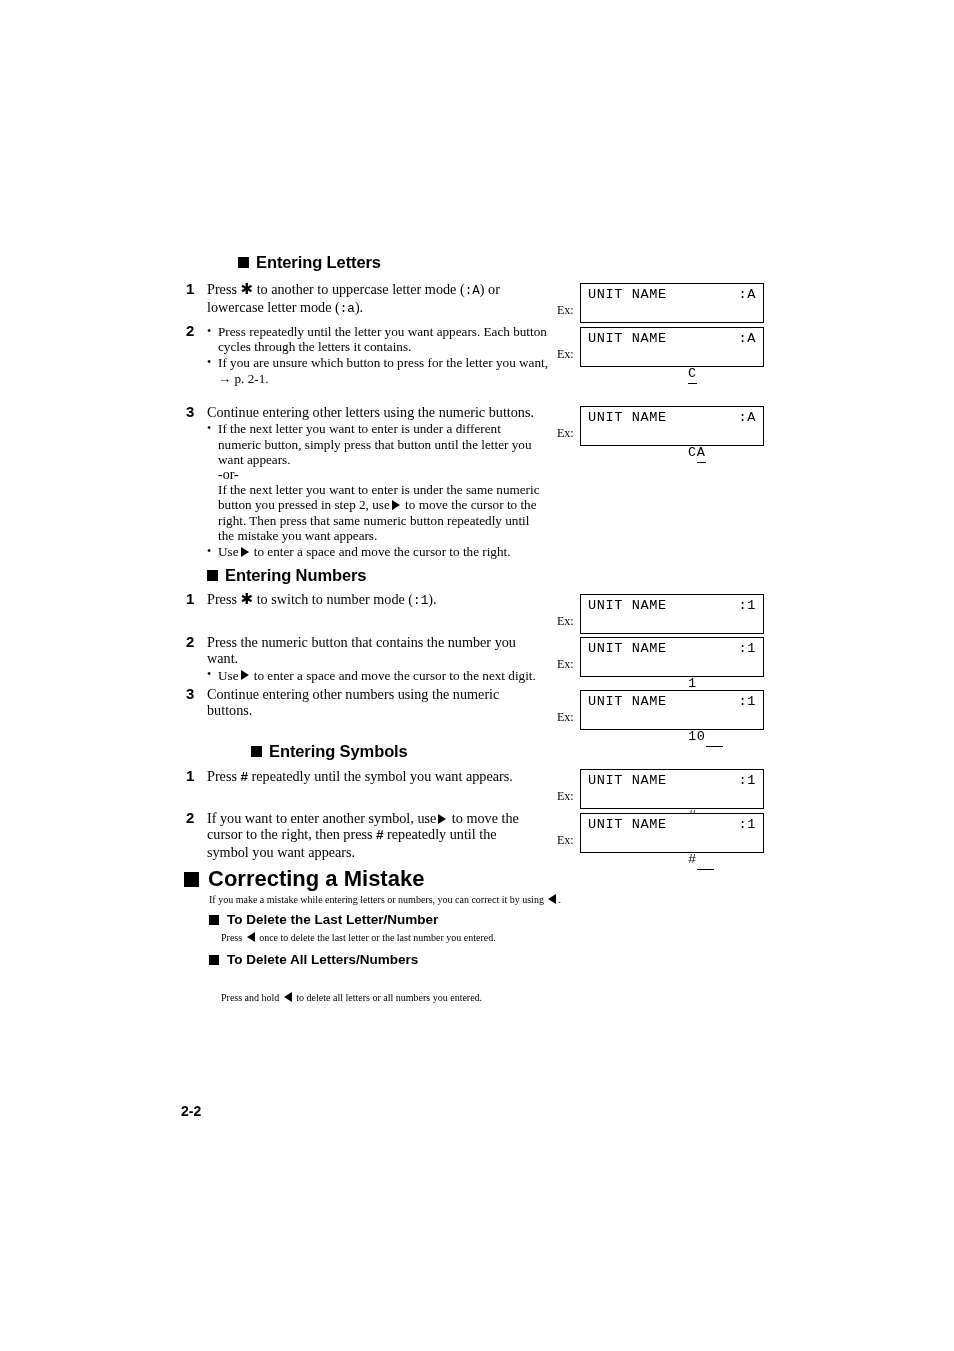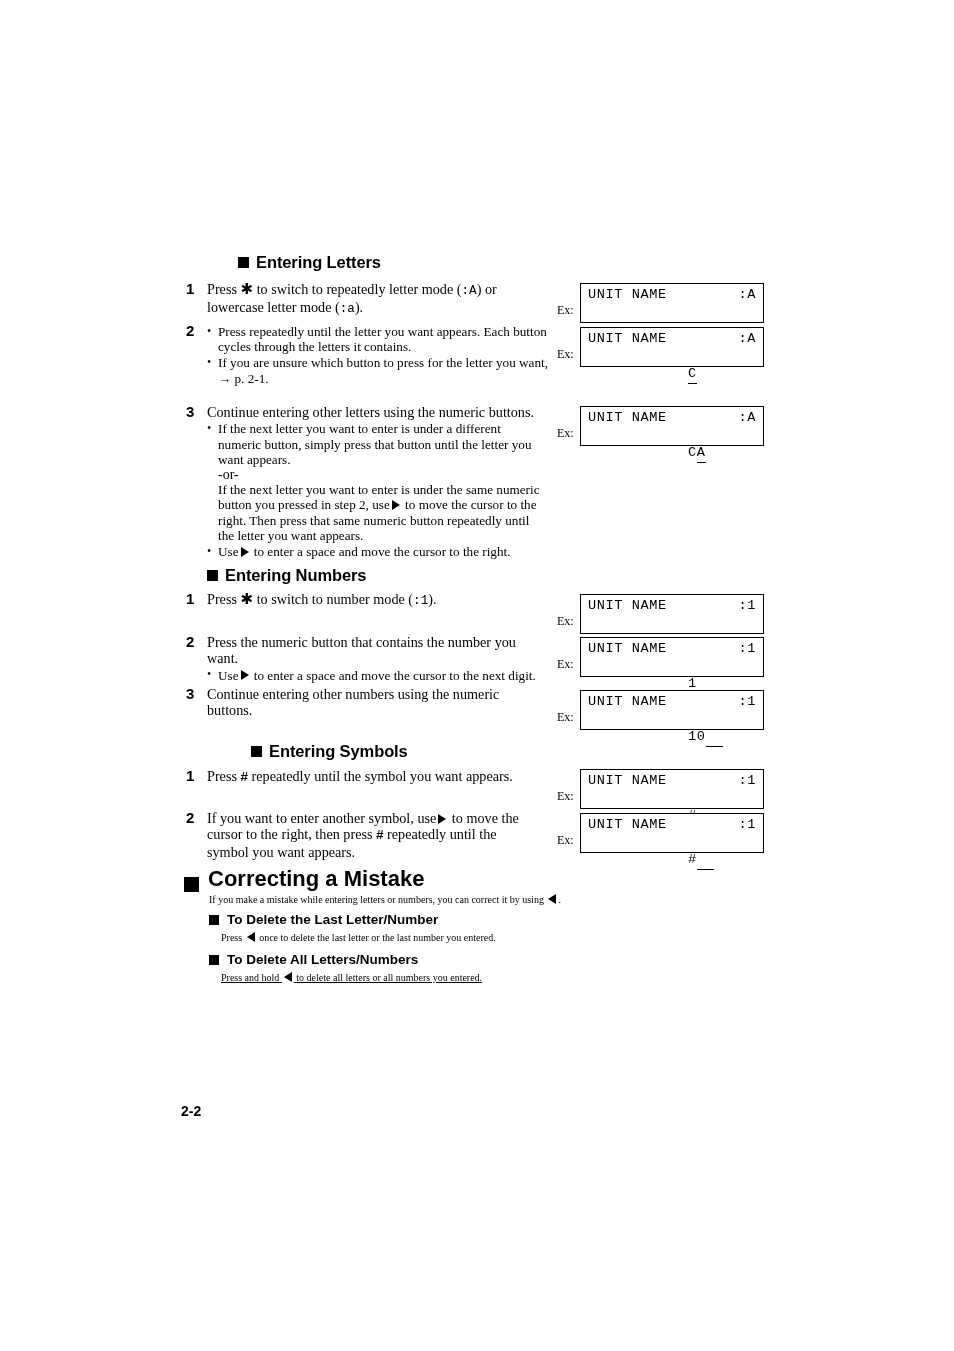--- a/index.html
+++ b/index.html
@@ -213,40 +213,40 @@
 
   <div class="sec-head" style="left:207px; top:253px;padding-left:31px;">
     <span class="sq"></span>
     <span>Entering Letters</span>
   </div>
 
   <div class="step-num" style="left:186px; top:280px;">1</div>
   <div class="step-body" style="left:207px; top:281px; width:345px;">
     <span>Press</span>
     <span class="astk">✱</span>
-    <span>to switch to repeatedly letter mode (</span><span class="mono-in">:A</span><span>) or</span><br>
+    <span>to another to uppercase letter mode (</span><span class="mono-in">:A</span><span>) or</span><br>
     <span>lowercase letter mode (</span><span class="mono-in">:a</span><span>).</span>
   </div>
 
   <div class="step-num" style="left:186px; top:322px;">2</div>
   <div class="step-body" style="left:207px; top:323px; width:345px;">
     <ul class="bullets">
       <li>Press repeatedly until the letter you want appears. Each button cycles through the letters it contains.</li>
       <li>If you are unsure which button to press for the letter you want, → p. 2-1.</li>
     </ul>
   </div>
 
   <div class="step-num" style="left:186px; top:403px;">3</div>
   <div class="step-body" style="left:207px; top:404px; width:340px;">
     <span class="lead">Continue entering other letters using the numeric buttons.</span>
     <ul class="bullets">
       <li>
         <span>If the next letter you want to enter is under a different numeric button, simply press that button until the letter you want appears.</span>
         <span class="orline">-or-</span>
-        <span class="indent"><span>If the next letter you want to enter is under the same numeric button you pressed in step 2, use</span><span class="tri-r"></span> <span>to move the cursor to the right. Then press that same numeric button repeatedly until the letter you want appears.</span></span>
+        <span class="indent"><span>If the next letter you want to enter is under the same numeric button you pressed in step 2, use</span><span class="tri-r"></span> <span>to move the cursor to the right. Then press that same numeric button repeatedly until the mistake you want appears.</span></span>
       </li>
       <li><span>Use</span><span class="tri-r"></span> <span>to enter a space and move the cursor to the right.</span></li>
     </ul>
   </div>
 
   <div class="ex-block" style="left:557px; top:283px;">
     <span class="ex-label">Ex:</span>
     <div class="lcd">
       <div class="row1">
         <span>UNIT NAME</span>
@@ -386,21 +386,21 @@
       <div class="row1">
         <span>UNIT NAME</span>
         <span>:1</span>
       </div>
       <div class="row2">
         <span style="display:inline-block;width:30px;"></span><span>#</span><span class="cell cur-under">&nbsp;&nbsp;</span>
       </div>
     </div>
   </div>
 
-  <div class="big-head" style="left:184px; top:866px;align-items:flex-end;">
+  <div class="big-head" style="left:184px; top:866px;">
     <span class="sq"></span>
     <span>Correcting a Mistake</span>
   </div>
 
   <div class="ptext" style="left:209px; top:892px;">
     <span>If you make a mistake while entering letters or numbers, you can correct it by using</span>
     <span class="tri-l"></span><span>.</span>
   </div>
 
   <div class="sub-head" style="left:209px; top:912px;">
@@ -411,20 +411,20 @@
   <div class="ptext" style="left:221px; top:930px;">
     <span>Press</span>
     <span class="tri-l"></span> <span>once to delete the last letter or the last number you entered.</span>
   </div>
 
   <div class="sub-head" style="left:209px; top:952px;">
     <span class="sq"></span>
     <span>To Delete All Letters/Numbers</span>
   </div>
 
-  <div class="ptext" style="left:221px; top:970px;text-decoration:underline;">
+  <div class="ptext" style="left:221px; top:990px;">
     <span>Press and hold</span>
     <span class="tri-l"></span> <span>to delete all letters or all numbers you entered.</span>
   </div>
 
   <div class="pagenum" style="left:181px; top:1103px;">2-2</div>
 
 </div>
 
 </body></html>

